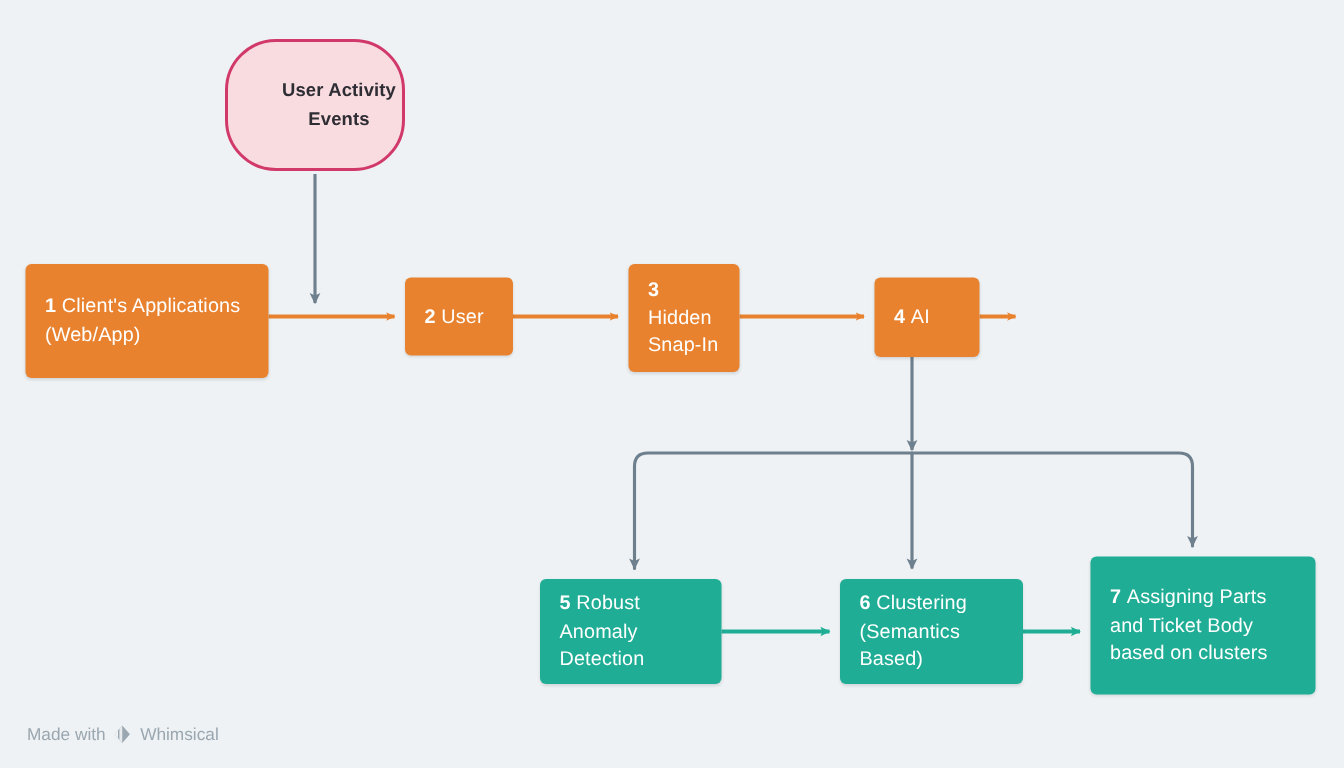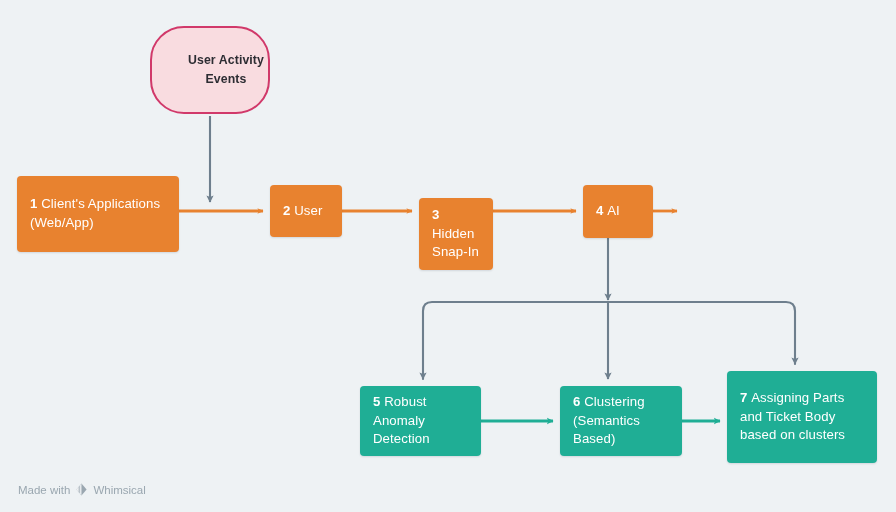--- a/index.html
+++ b/index.html
@@ -119,21 +119,21 @@
     </div>
   </div>
 
   <div class="node rect orange" style="left:270px; top:185px; width:72px; height:52px;">
     <div class="txt">
       <span class="num">2 </span>
       <span>User</span>
     </div>
   </div>
 
-  <div class="node rect orange" style="left:419px; top:176px; width:74px; height:72px;margin-top:22px;">
+  <div class="node rect orange" style="left:419px; top:176px; width:74px; height:72px;">
     <div class="txt">
       <span class="num">3 </span>
       <span>Hidden Snap-In</span>
     </div>
   </div>
 
   <div class="node rect orange" style="left:583px; top:185px; width:70px; height:53px;">
     <div class="txt">
       <span class="num">4 </span>
       <span>AI</span>

